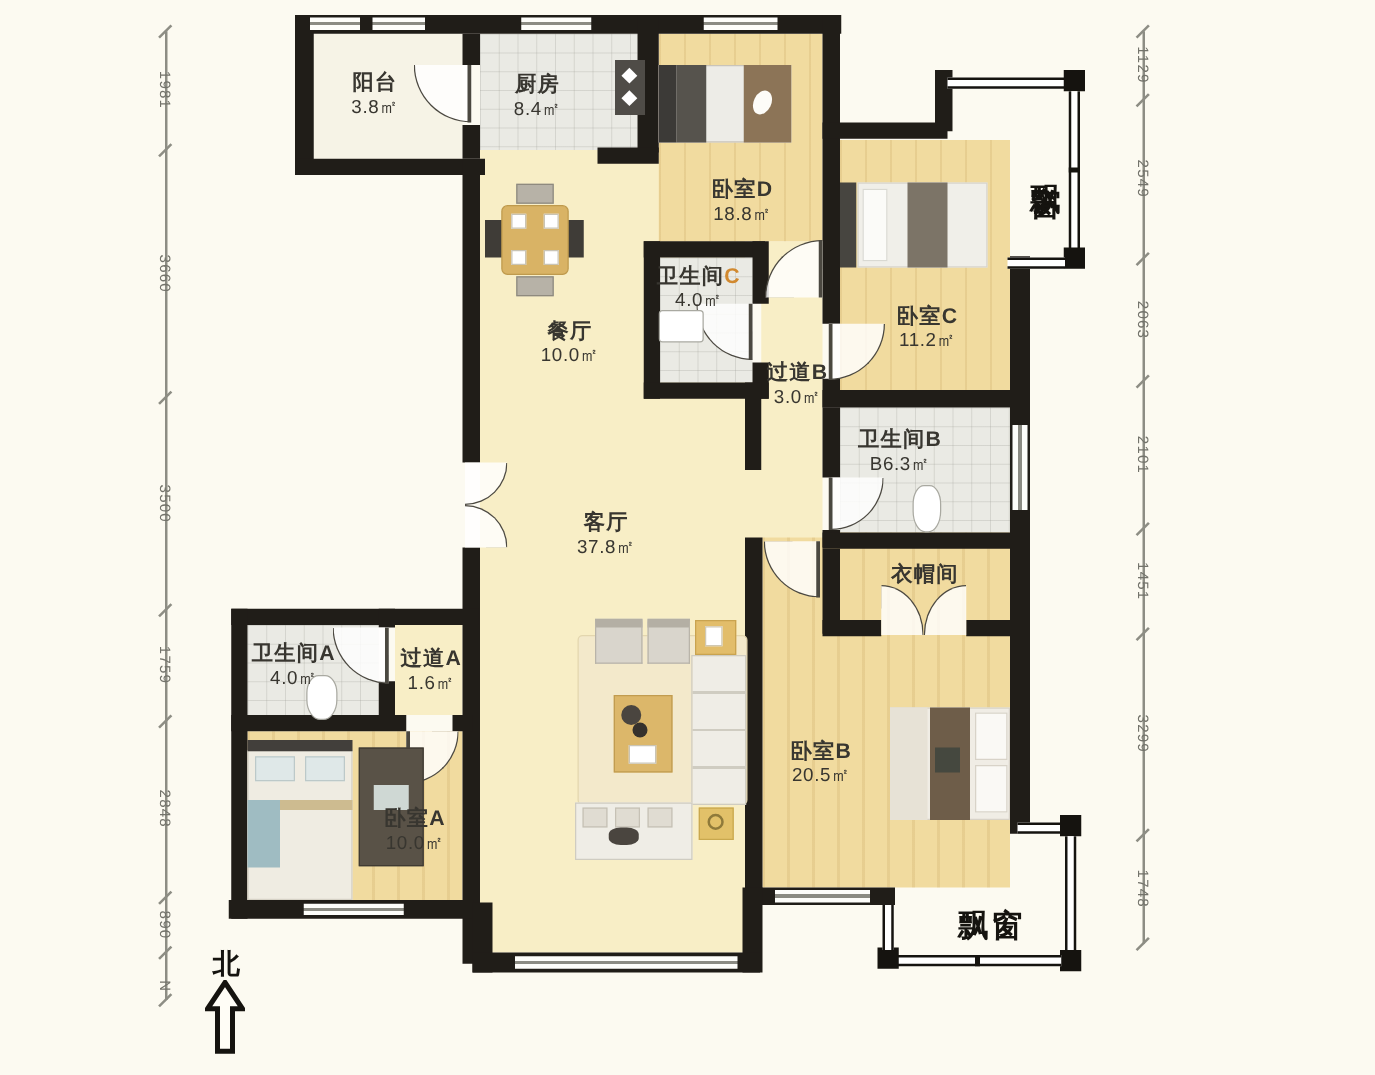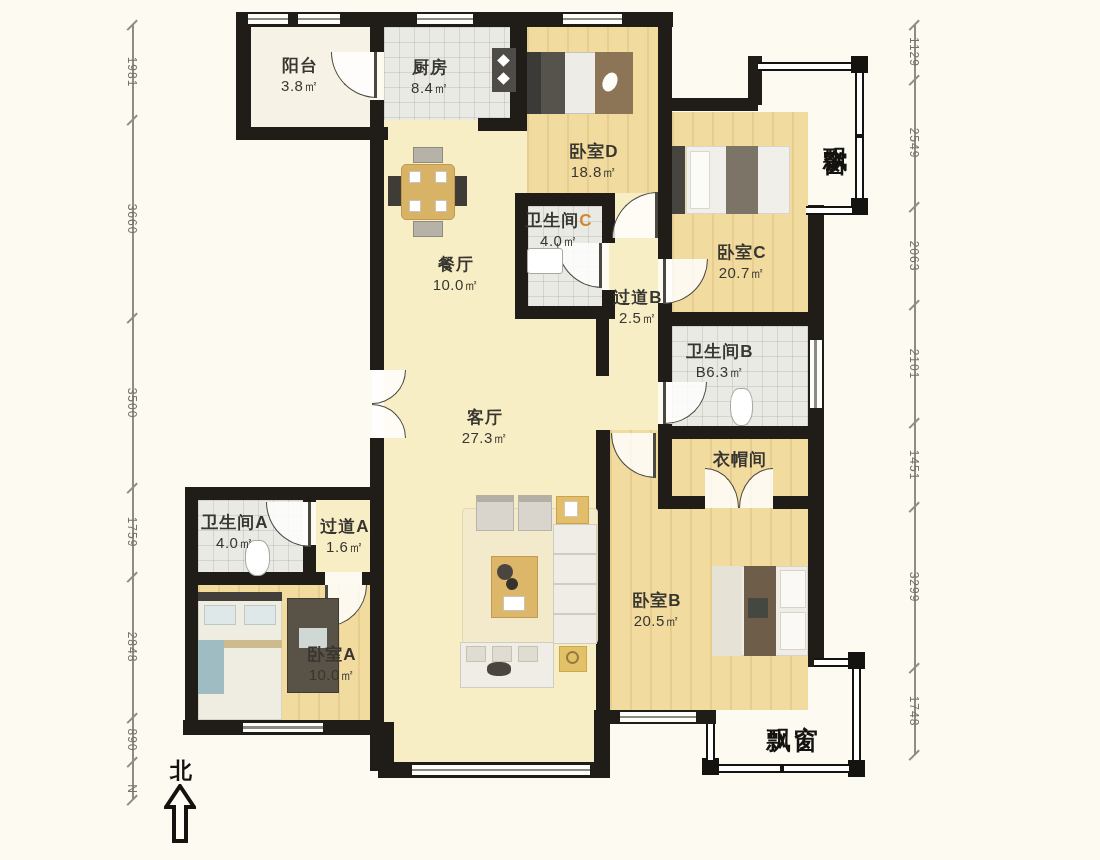--- a/index.html
+++ b/index.html
@@ -210,40 +210,40 @@
   <div class="rlabel" style="left:594px;top:161px">
     <div class="rname">卧室D</div>
     <div class="rarea">18.8㎡</div>
   </div>
   <div class="rlabel" style="left:559px;top:230px">
     <div class="rname"><span>卫生间</span><span class="suffix">C</span></div>
     <div class="rarea">4.0㎡</div>
   </div>
   <div class="rlabel" style="left:638px;top:307px">
     <div class="rname">过道B</div>
-    <div class="rarea">2.5㎡</div>
+    <div class="rarea">3.0㎡</div>
   </div>
   <div class="rlabel" style="left:456px;top:274px">
     <div class="rname">餐厅</div>
     <div class="rarea">10.0㎡</div>
   </div>
   <div class="rlabel" style="left:742px;top:262px">
     <div class="rname">卧室C</div>
-    <div class="rarea">20.7㎡</div>
+    <div class="rarea">11.2㎡</div>
   </div>
   <div class="rlabel" style="left:720px;top:361px">
     <div class="rname">卫生间B</div>
     <div class="rarea">B6.3㎡</div>
   </div>
   <div class="rlabel" style="left:740px;top:459px">
     <div class="rname">衣帽间</div>
   </div>
   <div class="rlabel" style="left:485px;top:427px">
     <div class="rname">客厅</div>
-    <div class="rarea">27.3㎡</div>
+    <div class="rarea">37.8㎡</div>
   </div>
   <div class="rlabel" style="left:235px;top:532px">
     <div class="rname">卫生间A</div>
     <div class="rarea">4.0㎡</div>
   </div>
   <div class="rlabel" style="left:345px;top:536px">
     <div class="rname">过道A</div>
     <div class="rarea">1.6㎡</div>
   </div>
   <div class="rlabel" style="left:332px;top:664px">

